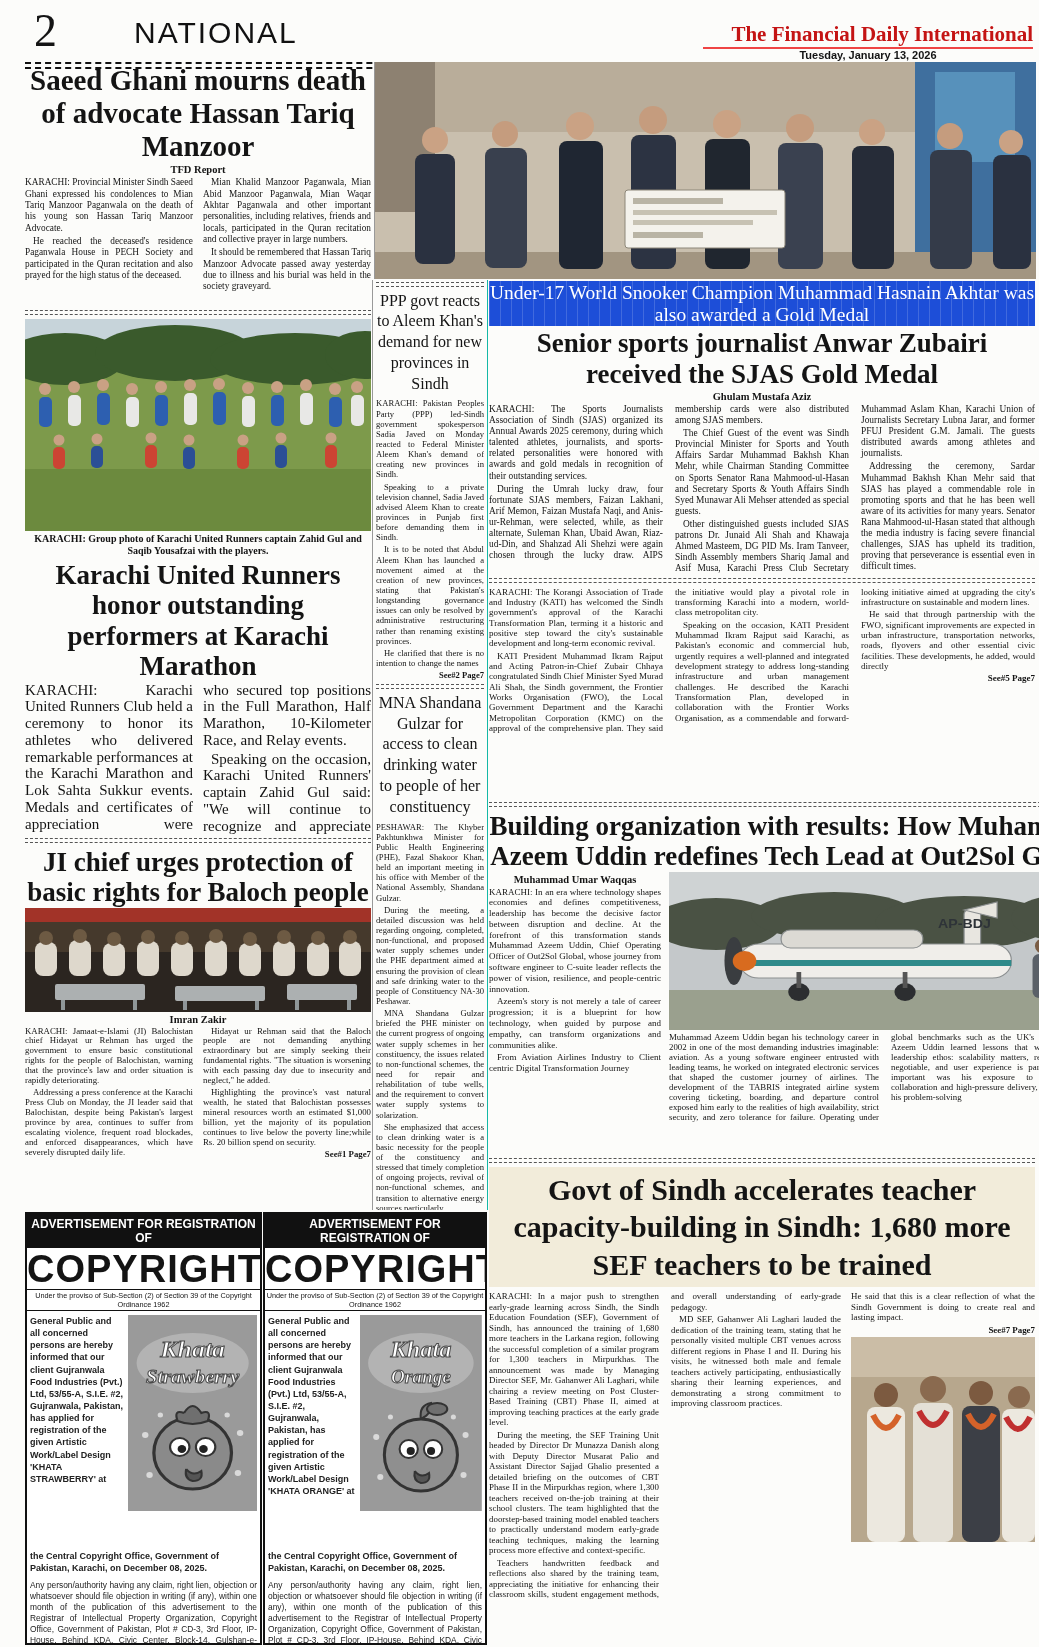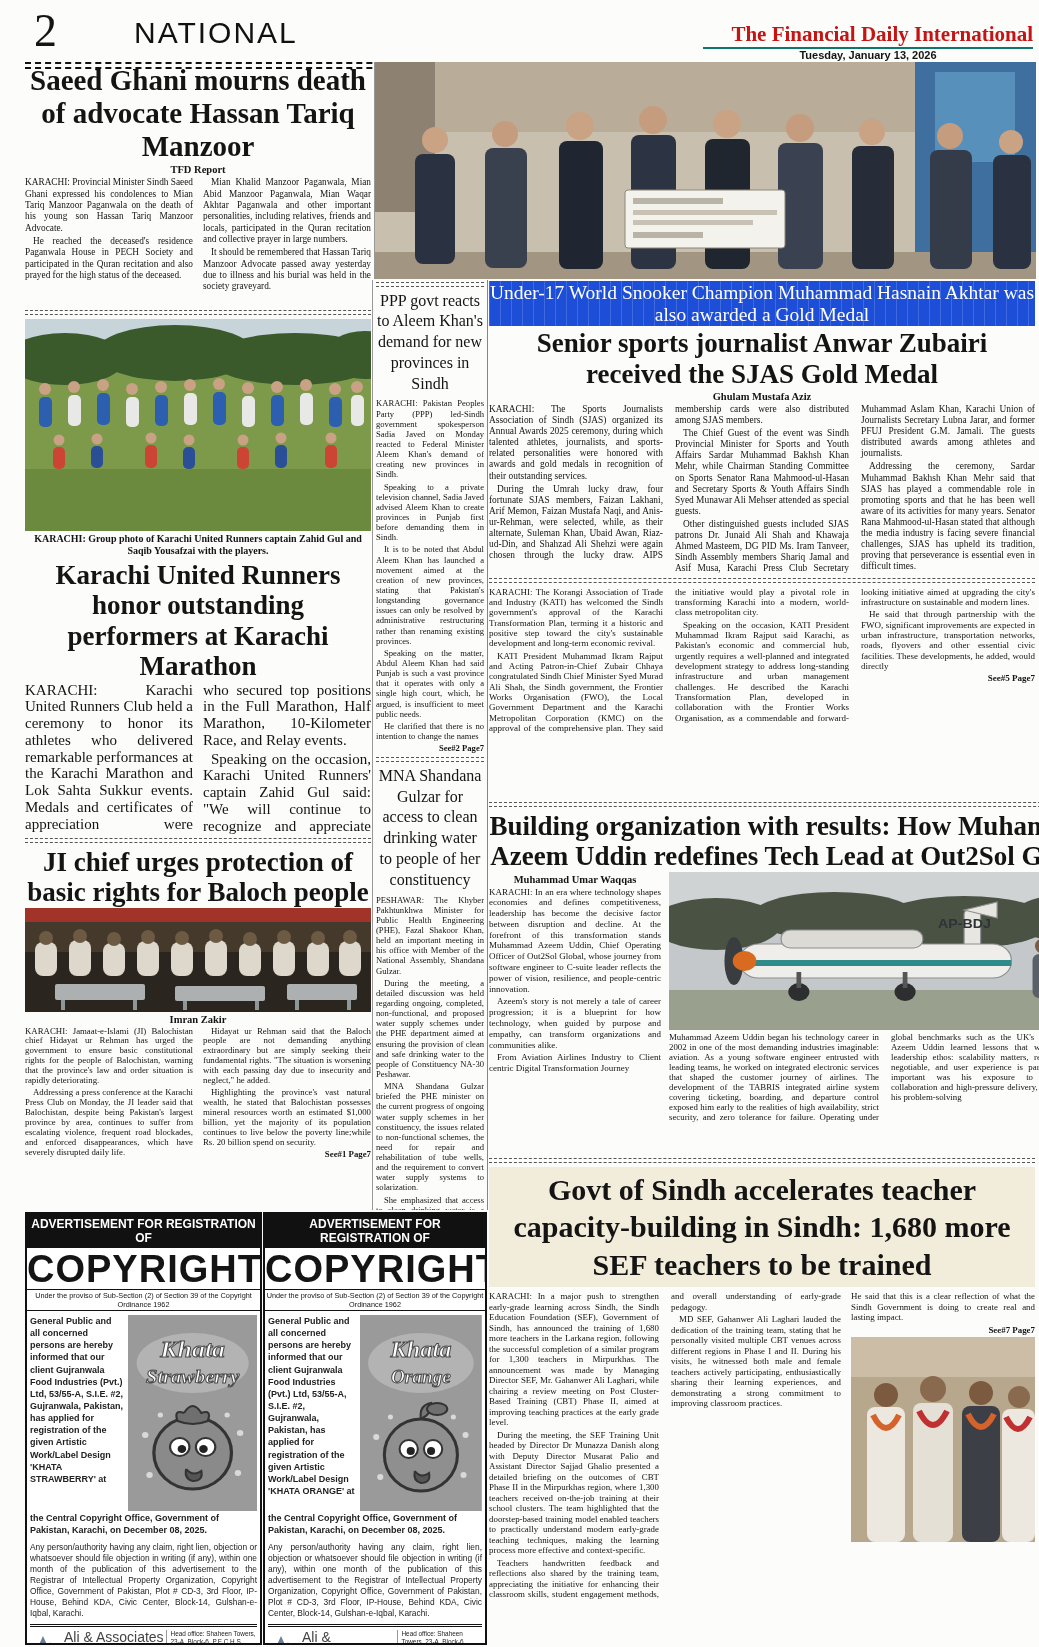--- a/index.html
+++ b/index.html
@@ -3,21 +3,21 @@
 <meta charset="utf-8">
 <style>
   html,body{margin:0;padding:0;background:#e8e8e8;}
   #page{position:relative;width:1039px;height:1647px;background:#fcfcfa;margin:0 auto;
         font-family:"Liberation Serif",serif;color:#141414;overflow:hidden;}
   
   .pageno{position:absolute;left:34px;top:4px;font-size:46px;font-weight:400;}
   .section-title{position:absolute;left:134px;top:16px;font-family:"Liberation Sans",sans-serif;
         font-size:30px;letter-spacing:2px;color:#111;}
   .masthead{position:absolute;right:6px;top:22px;color:#c41414;font-size:21px;font-weight:700;}
-  .datebar{position:absolute;right:6px;top:47px;width:330px;border-top:2px solid #0f766e;
+  .datebar{position:absolute;right:6px;top:47px;width:330px;border-top:2px solid #ef4444;
         text-align:center;font-family:"Liberation Sans",sans-serif;font-size:11px;font-weight:700;padding-top:0;}
   .hdr-rule{position:absolute;left:25px;right:4px;top:62px;height:3px;
         border-top:2px dashed #111;border-bottom:2px dashed #111;}
   .hrule{border-top:1.5px dashed #555;border-bottom:1.5px dashed #555;height:2.5px;margin:2px 0 4px;}
   
   .headline{font-weight:700;text-align:center;line-height:1.13;}
   .byline{font-weight:700;text-align:center;font-size:10.5px;margin:2px 0;}
   .cols{text-align:justify;overflow:hidden;column-fill:auto;}
   .cols p{margin:0 0 2px;}
   .cols p + p{text-indent:8px;}
@@ -68,21 +68,21 @@
   .ad{position:absolute;top:1212px;height:433px;border:2px solid #111;background:#fff;
       box-sizing:border-box;overflow:hidden;font-family:"Liberation Sans",sans-serif;}
   #ad1{left:25px;width:237px;}
   #ad2{left:263px;width:224px;}
   .ad-banner{background:#111;color:#fff;font-weight:700;font-size:12px;text-align:center;padding:3px 0;}
   .ad-title{font-weight:700;font-size:38px;line-height:1.0;text-align:center;letter-spacing:1px;padding:2px 0 1px;}
   .ad-ordinance{font-size:7.3px;text-align:center;border-top:1px solid #111;border-bottom:1px solid #111;padding:1px 0;}
   .ad-body{display:flex;gap:4px;padding:4px 3px 2px;}
   .ad-intro{width:42%;font-size:9px;line-height:1.35;font-weight:600;color:#222;}
   .ad-logo{width:58%;height:196px;}
-  .ad-office{font-size:9px;line-height:1.3;padding:0 3px 3px;font-weight:600;color:#222;}
+  .ad-office{font-size:9px;line-height:1.3;padding:0 3px 3px;font-weight:600;color:#222;margin-top:38px;}
   .ad-objection{font-size:8.4px;line-height:1.3;padding:3px 3px;text-align:justify;color:#222;}
   .ad-footer{border-top:3px double #111;display:flex;margin:2px 3px 0;padding-top:3px;}
   .firm{width:54%;position:relative;padding-left:34px;}
   .firm svg{position:absolute;left:0;top:2px;}
   .firm-name{font-size:14px;color:#444;line-height:1.0;}
   .firm-since{font-size:8px;color:#666;text-align:right;margin:1px 14px 2px 0;}
   .offices{width:46%;border-left:1px solid #999;padding-left:4px;}
   .office{font-size:6.4px;line-height:1.25;margin-bottom:2px;color:#222;}
 </style>
 </head>
@@ -143,21 +143,20 @@
     </svg>
   </div>
 
   <div id="midcol" class="abs">
     <div class="hrule"></div>
     <div class="headline">PPP govt reacts to Aleem Khan's demand for new provinces in Sindh</div>
     <div class="cols">
       <p>KARACHI: Pakistan Peoples Party (PPP) led-Sindh government spokesperson Sadia Javed on Monday reacted to Federal Minister Aleem Khan's demand of creating new provinces in Sindh.</p>
         <p>Speaking to a private television channel, Sadia Javed advised Aleem Khan to create provinces in Punjab first before demanding them in Sindh.</p>
         <p>It is to be noted that Abdul Aleem Khan has launched a movement aimed at the creation of new provinces, stating that Pakistan's longstanding governance issues can only be resolved by administrative restructuring rather than renaming existing provinces.</p>
-        <p>Speaking on the matter, Abdul Aleem Khan had said Punjab is such a vast province that it operates with only a single high court, which, he argued, is insufficient to meet public needs.</p>
         <p>He clarified that there is no intention to change the names</p>
         <p class="cont">See#2 Page7</p>
     </div>
     <div class="hrule"></div>
     <div class="headline">MNA Shandana Gulzar for access to clean drinking water to people of her constituency</div>
     <div class="cols">
       <p>PESHAWAR: The Khyber Pakhtunkhwa Minister for Public Health Engineering (PHE), Fazal Shakoor Khan, held an important meeting in his office with Member of the National Assembly, Shandana Gulzar.</p>
         <p>During the meeting, a detailed discussion was held regarding ongoing, completed, non-functional, and proposed water supply schemes under the PHE department aimed at ensuring the provision of clean and safe drinking water to the people of Constituency NA-30 Peshawar.</p>
         <p>MNA Shandana Gulzar briefed the PHE minister on the current progress of ongoing water supply schemes in her constituency, the issues related to non-functional schemes, the need for repair and rehabilitation of tube wells, and the requirement to convert water supply systems to solarization.</p>
         <p>She emphasized that access to clean drinking water is a basic necessity for the people of the constituency and stressed that timely completion of ongoing projects, revival of non-functional schemes, and transition to alternative energy sources particularly</p>

